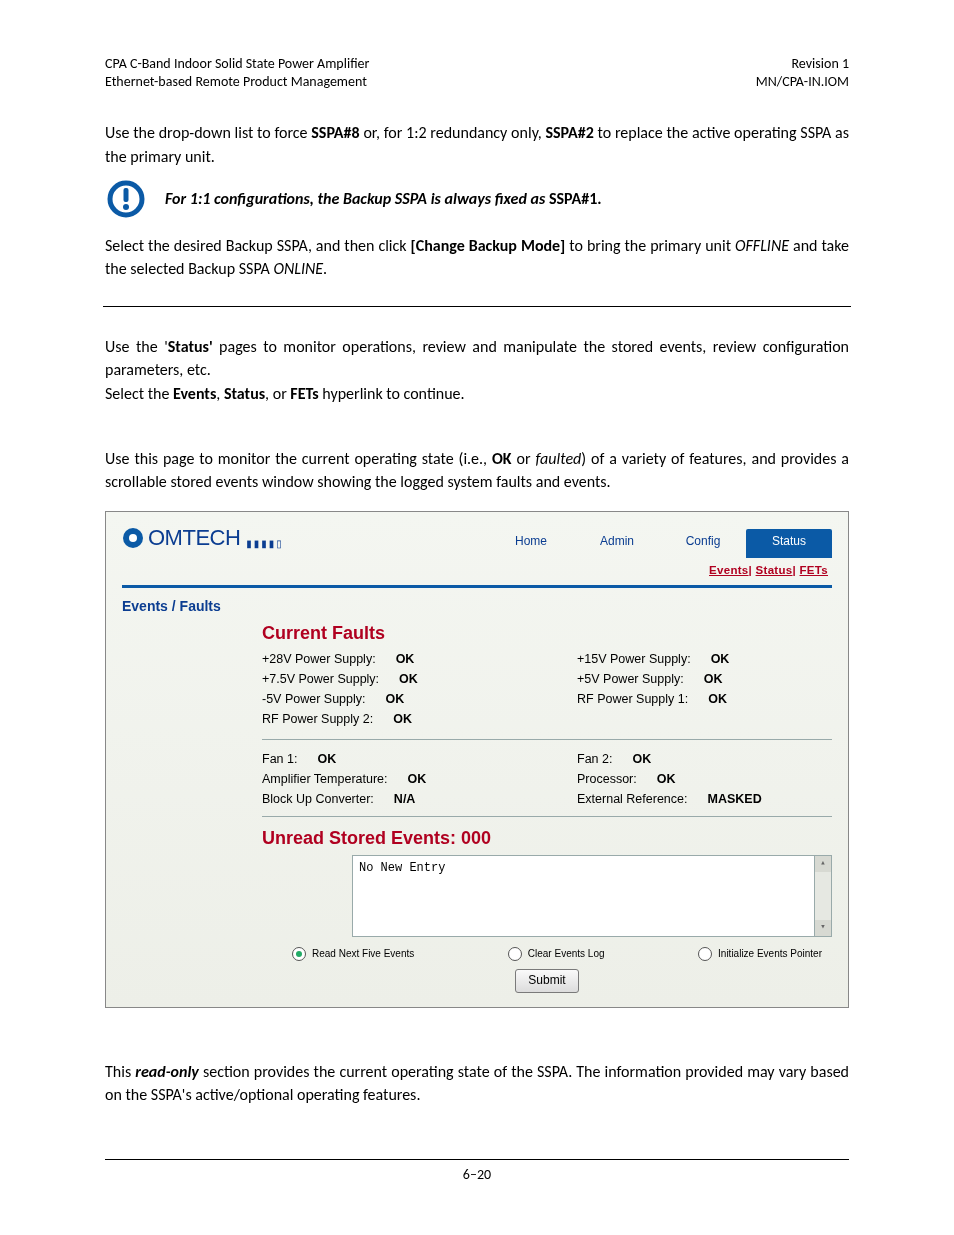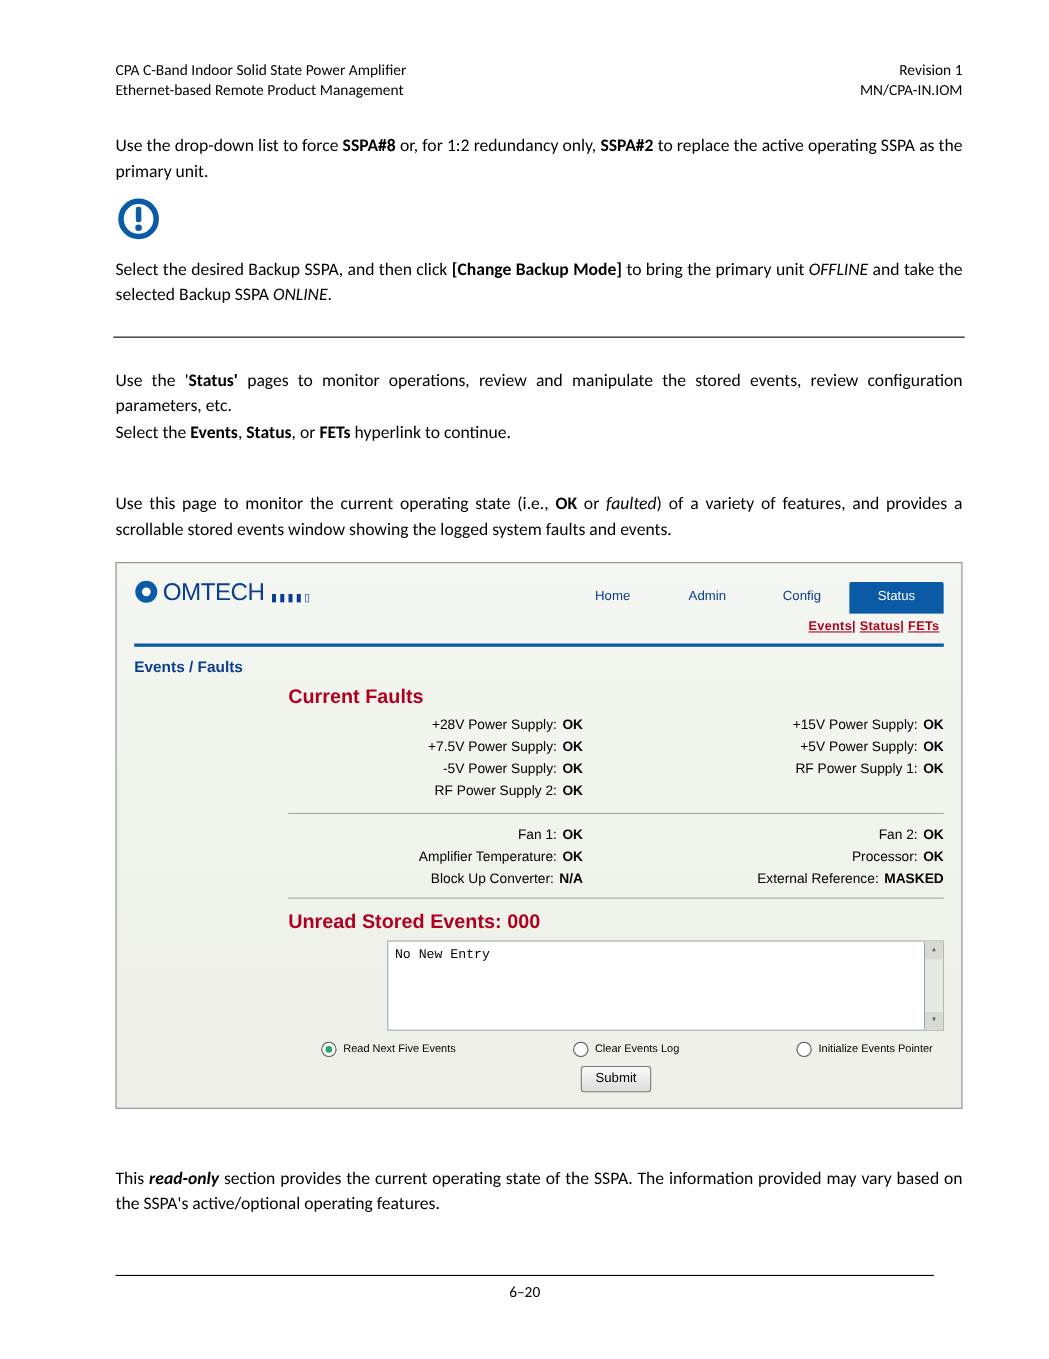--- a/index.html
+++ b/index.html
@@ -6,21 +6,21 @@
     margin: 0;
     padding: 0;
     background: #fff;
     font-family: Calibri, "Segoe UI", Arial, sans-serif;
     color: #000;
   }
   .page {
     width: 954px;
     height: 1235px;
     box-sizing: border-box;
-    padding: 55px 79px 40px 105px;
+    padding: 55px 105px 40px 105px;
     position: relative;
   }
   .hdr {
     display: flex;
     justify-content: space-between;
     font-size: 14px;
     line-height: 1.3;
     color: #000;
     margin-bottom: 30px;
   }
@@ -133,22 +133,21 @@
   }
   .faults-grid {
     display: grid;
     grid-template-columns: 1fr 1fr;
     column-gap: 60px;
     row-gap: 2px;
     font-size: 12.5px;
   }
   .kv {
     display: flex;
-    justify-content: flex-end;
-    gap: 5px;
+    gap: 20px;
     white-space: nowrap;
   }
   .kv .k { }
   .kv .v { font-weight: bold; }
   .faults-sep { grid-column: 1 / span 2; border-top: 1px solid #9aa; margin: 8px 0; }
   hr.thin { border:0; border-top:1px solid #9aa; margin:8px 0; }
   .events-box {
     background: #fff;
     border: 1px solid #9aa;
     height: 72px;
@@ -214,20 +213,23 @@
     </p>
 
     <div class="note-row">
       <span class="note-icon">
         <svg width="40" height="40" viewBox="0 0 40 40">
           <circle cx="20" cy="20" r="16" fill="none" stroke="#0b5aa6" stroke-width="5"></circle>
           <rect x="17.5" y="9" width="5" height="14" rx="2" fill="#0b5aa6"></rect>
           <circle cx="20" cy="28" r="3" fill="#0b5aa6"></circle>
         </svg>
       </span>
+      <span class="note-text">
+        <span>For 1:1 configurations, the Backup SSPA is always fixed as </span><span class="roman">SSPA#1.</span>
+      </span>
     </div>
 
     <p class="para">
       <span>Select the desired Backup SSPA, and then click </span><span class="bold">[Change Backup Mode]</span><span> to bring the primary unit </span><span class="ital">OFFLINE</span><span> and take the selected Backup SSPA </span><span class="ital">ONLINE</span><span>.</span>
     </p>
 
     <hr class="sec-sep">
 
     <p class="para">
       <span>Use the '</span><span class="bold">Status'</span><span> pages to monitor operations, review and manipulate the stored events, review configuration parameters, etc.</span>

